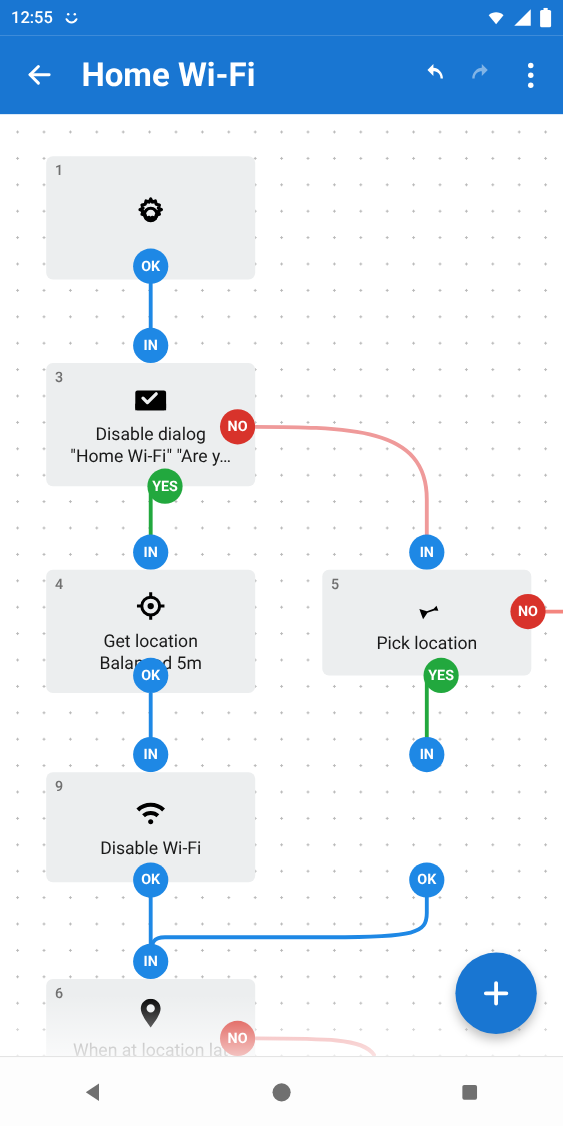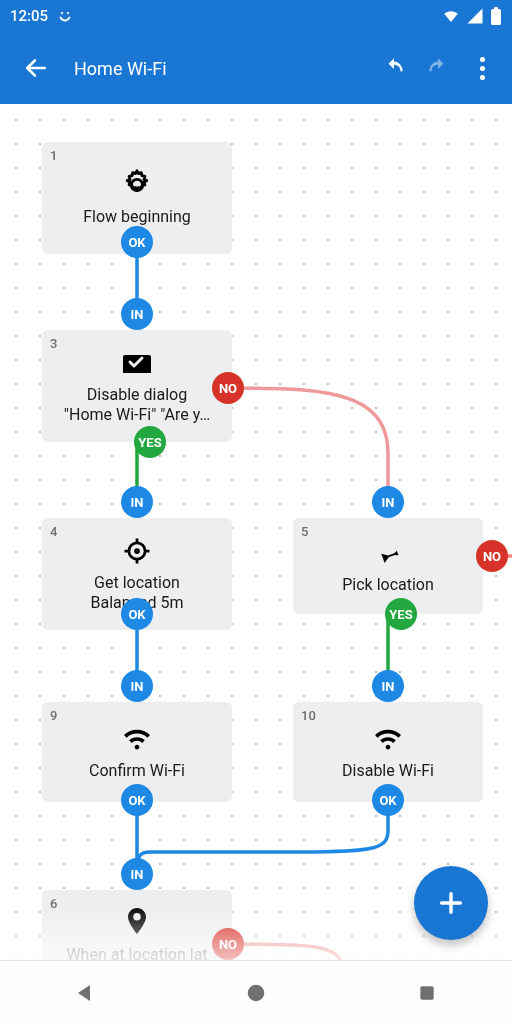--- a/index.html
+++ b/index.html
@@ -27,21 +27,21 @@
   .status .spacer{flex:1;}
   .status .ico{margin-left:6px;display:inline-flex;align-items:center;}
   .smile svg, .batt svg, .sig svg, .wifi svg{display:block;}
 
   
   .appbar{
     height:72px;background:var(--blue);color:#fff;display:flex;align-items:center;
     padding:0 8px 0 16px;
   }
   .appbar .back-btn{width:40px;height:40px;display:flex;align-items:center;justify-content:center;border:none;background:none;cursor:pointer;}
-  .appbar .title{font-size:18px;font-weight:400;margin-left:18px;}
+  .appbar .title{font-size:30px;font-weight:700;margin-left:18px;}
   .appbar .spacer{flex:1;}
   .appbar .act{width:44px;height:44px;display:flex;align-items:center;justify-content:center;border:none;background:none;cursor:pointer;}
   .appbar .act.disabled{opacity:.45;cursor:default;}
   .appbar svg{display:block;}
   .dot-menu{display:flex;flex-direction:column;gap:4px;align-items:center;justify-content:center;}
   .dot-menu span{width:5px;height:5px;background:#fff;border-radius:50%;}
 
   
   .canvas{
     position:absolute;left:0;top:104px;right:0;bottom:0;
@@ -68,21 +68,21 @@
   .block .label{font-size:16px;line-height:20px;color:#1a1a1a;text-align:center;}
   .block .label2{font-size:16px;line-height:20px;color:#1a1a1a;text-align:center;}
 
   
   .port{
     position:absolute;min-width:32px;height:32px;border-radius:16px;color:#fff;font-size:13px;font-weight:700;
     display:flex;align-items:center;justify-content:center;padding:0 4px;text-align:center;
   }
   .p-blue{background:var(--blue-port);}
   .p-green{background:var(--green);margin-left:16px;}
-  .p-red{background:var(--red);margin-left:12px;}
+  .p-red{background:var(--red);}
 
   
   .fab{
     position:absolute;right:24px;bottom:84px;width:74px;height:74px;border-radius:50%;
     background:var(--blue);border:none;cursor:pointer;display:flex;align-items:center;justify-content:center;
     box-shadow:0 5px 10px rgba(0,0,0,.25);
   }
   .fab svg{display:block;}
 
   
@@ -96,21 +96,21 @@
   .fade{
     position:absolute;left:0;right:0;bottom:64px;height:56px;
     background:linear-gradient(to bottom, rgba(255,255,255,0) 0%, rgba(255,255,255,.7) 100%);
     pointer-events:none;
   }
 </style>
 </head>
 <body>
 
 <div class="status">
-  <span>12:05</span>
+  <span>12:55</span>
   <span class="ico smile" style="margin-left:8px;">
     <svg width="18" height="18" viewBox="0 0 24 24" fill="none" stroke="#fff" stroke-width="2.5" stroke-linecap="round">
       <circle cx="8" cy="8" r="1.5" fill="#fff" stroke="none"></circle>
         <circle cx="16" cy="8" r="1.5" fill="#fff" stroke="none"></circle>
       <path d="M6 14c1.5 2.5 4 4 6 4s4.5-1.5 6-4"></path>
     </svg>
   </span>
   <span class="spacer"></span>
   <span class="ico wifi">
     <svg width="18" height="18" viewBox="0 0 24 24" fill="#fff">
@@ -182,21 +182,20 @@
   </svg>
 
   <div class="block" style="left:42px;top:38px;">
     <span class="num">1</span>
     <span class="icon">
       <svg width="34" height="34" viewBox="0 0 24 24" fill="#000">
           <path d="M12 8a4 4 0 100 8 4 4 0 000-8z" fill="none" stroke="#000" stroke-width="2"></path>
           <path d="M12 2l1 2 2-.7.5 2.1 2.1.5-.7 2 2 1-2 1 .7 2-2.1.5-.5 2.1-2-.7-1 2-1-2-2 .7-.5-2.1-2.1-.5.7-2-2-1 2-1-.7-2 2.1-.5.5-2.1 2 .7 1-2z" fill="none" stroke="#000" stroke-width="2" stroke-linejoin="round"></path>
         </svg>
     </span>
-    <span class="label">Flow beginning</span>
   </div>
   <div class="port p-blue" style="left:121px;top:122px;">
       <span>OK</span>
     </div>
   <div class="port p-blue" style="left:121px;top:194px;">
       <span>IN</span>
     </div>
 
   <div class="block" style="left:42px;top:226px;">
     <span class="num">3</span>
@@ -258,38 +257,29 @@
   <div class="port p-blue" style="left:121px;top:566px;">
       <span>IN</span>
     </div>
   <div class="block" style="left:42px;top:598px;height:100px;">
     <span class="num">9</span>
     <span class="icon">
       <svg width="32" height="26" viewBox="0 0 24 20" fill="#000">
           <path d="M12 18c1 0 1.8-.8 1.8-1.8S13 14.4 12 14.4s-1.8.8-1.8 1.8S11 18 12 18zM6 11c3.2-3.2 8.8-3.2 12 0l-2 2c-2.1-2.1-5.9-2.1-8 0l-2-2zM2 7c5.4-5.4 14.6-5.4 20 0l-2 2C15.7 4.7 8.3 4.7 4 9L2 7z"></path>
         </svg>
     </span>
-    <span class="label">Confirm Wi-Fi</span>
+    <span class="label">Disable Wi-Fi</span>
   </div>
   <div class="port p-blue" style="left:121px;top:680px;">
       <span>OK</span>
     </div>
 
   <div class="port p-blue" style="left:372px;top:566px;">
       <span>IN</span>
     </div>
-  <div class="block" style="left:293px;top:598px;height:100px;">
-    <span class="num">10</span>
-    <span class="icon">
-      <svg width="32" height="26" viewBox="0 0 24 20" fill="#000">
-          <path d="M12 18c1 0 1.8-.8 1.8-1.8S13 14.4 12 14.4s-1.8.8-1.8 1.8S11 18 12 18zM6 11c3.2-3.2 8.8-3.2 12 0l-2 2c-2.1-2.1-5.9-2.1-8 0l-2-2zM2 7c5.4-5.4 14.6-5.4 20 0l-2 2C15.7 4.7 8.3 4.7 4 9L2 7z"></path>
-        </svg>
-    </span>
-    <span class="label">Disable Wi-Fi</span>
-  </div>
   <div class="port p-blue" style="left:372px;top:680px;">
       <span>OK</span>
     </div>
 
   <div class="port p-blue" style="left:121px;top:754px;">
       <span>IN</span>
     </div>
   <div class="block" style="left:42px;top:786px;">
     <span class="num">6</span>
     <span class="icon">

